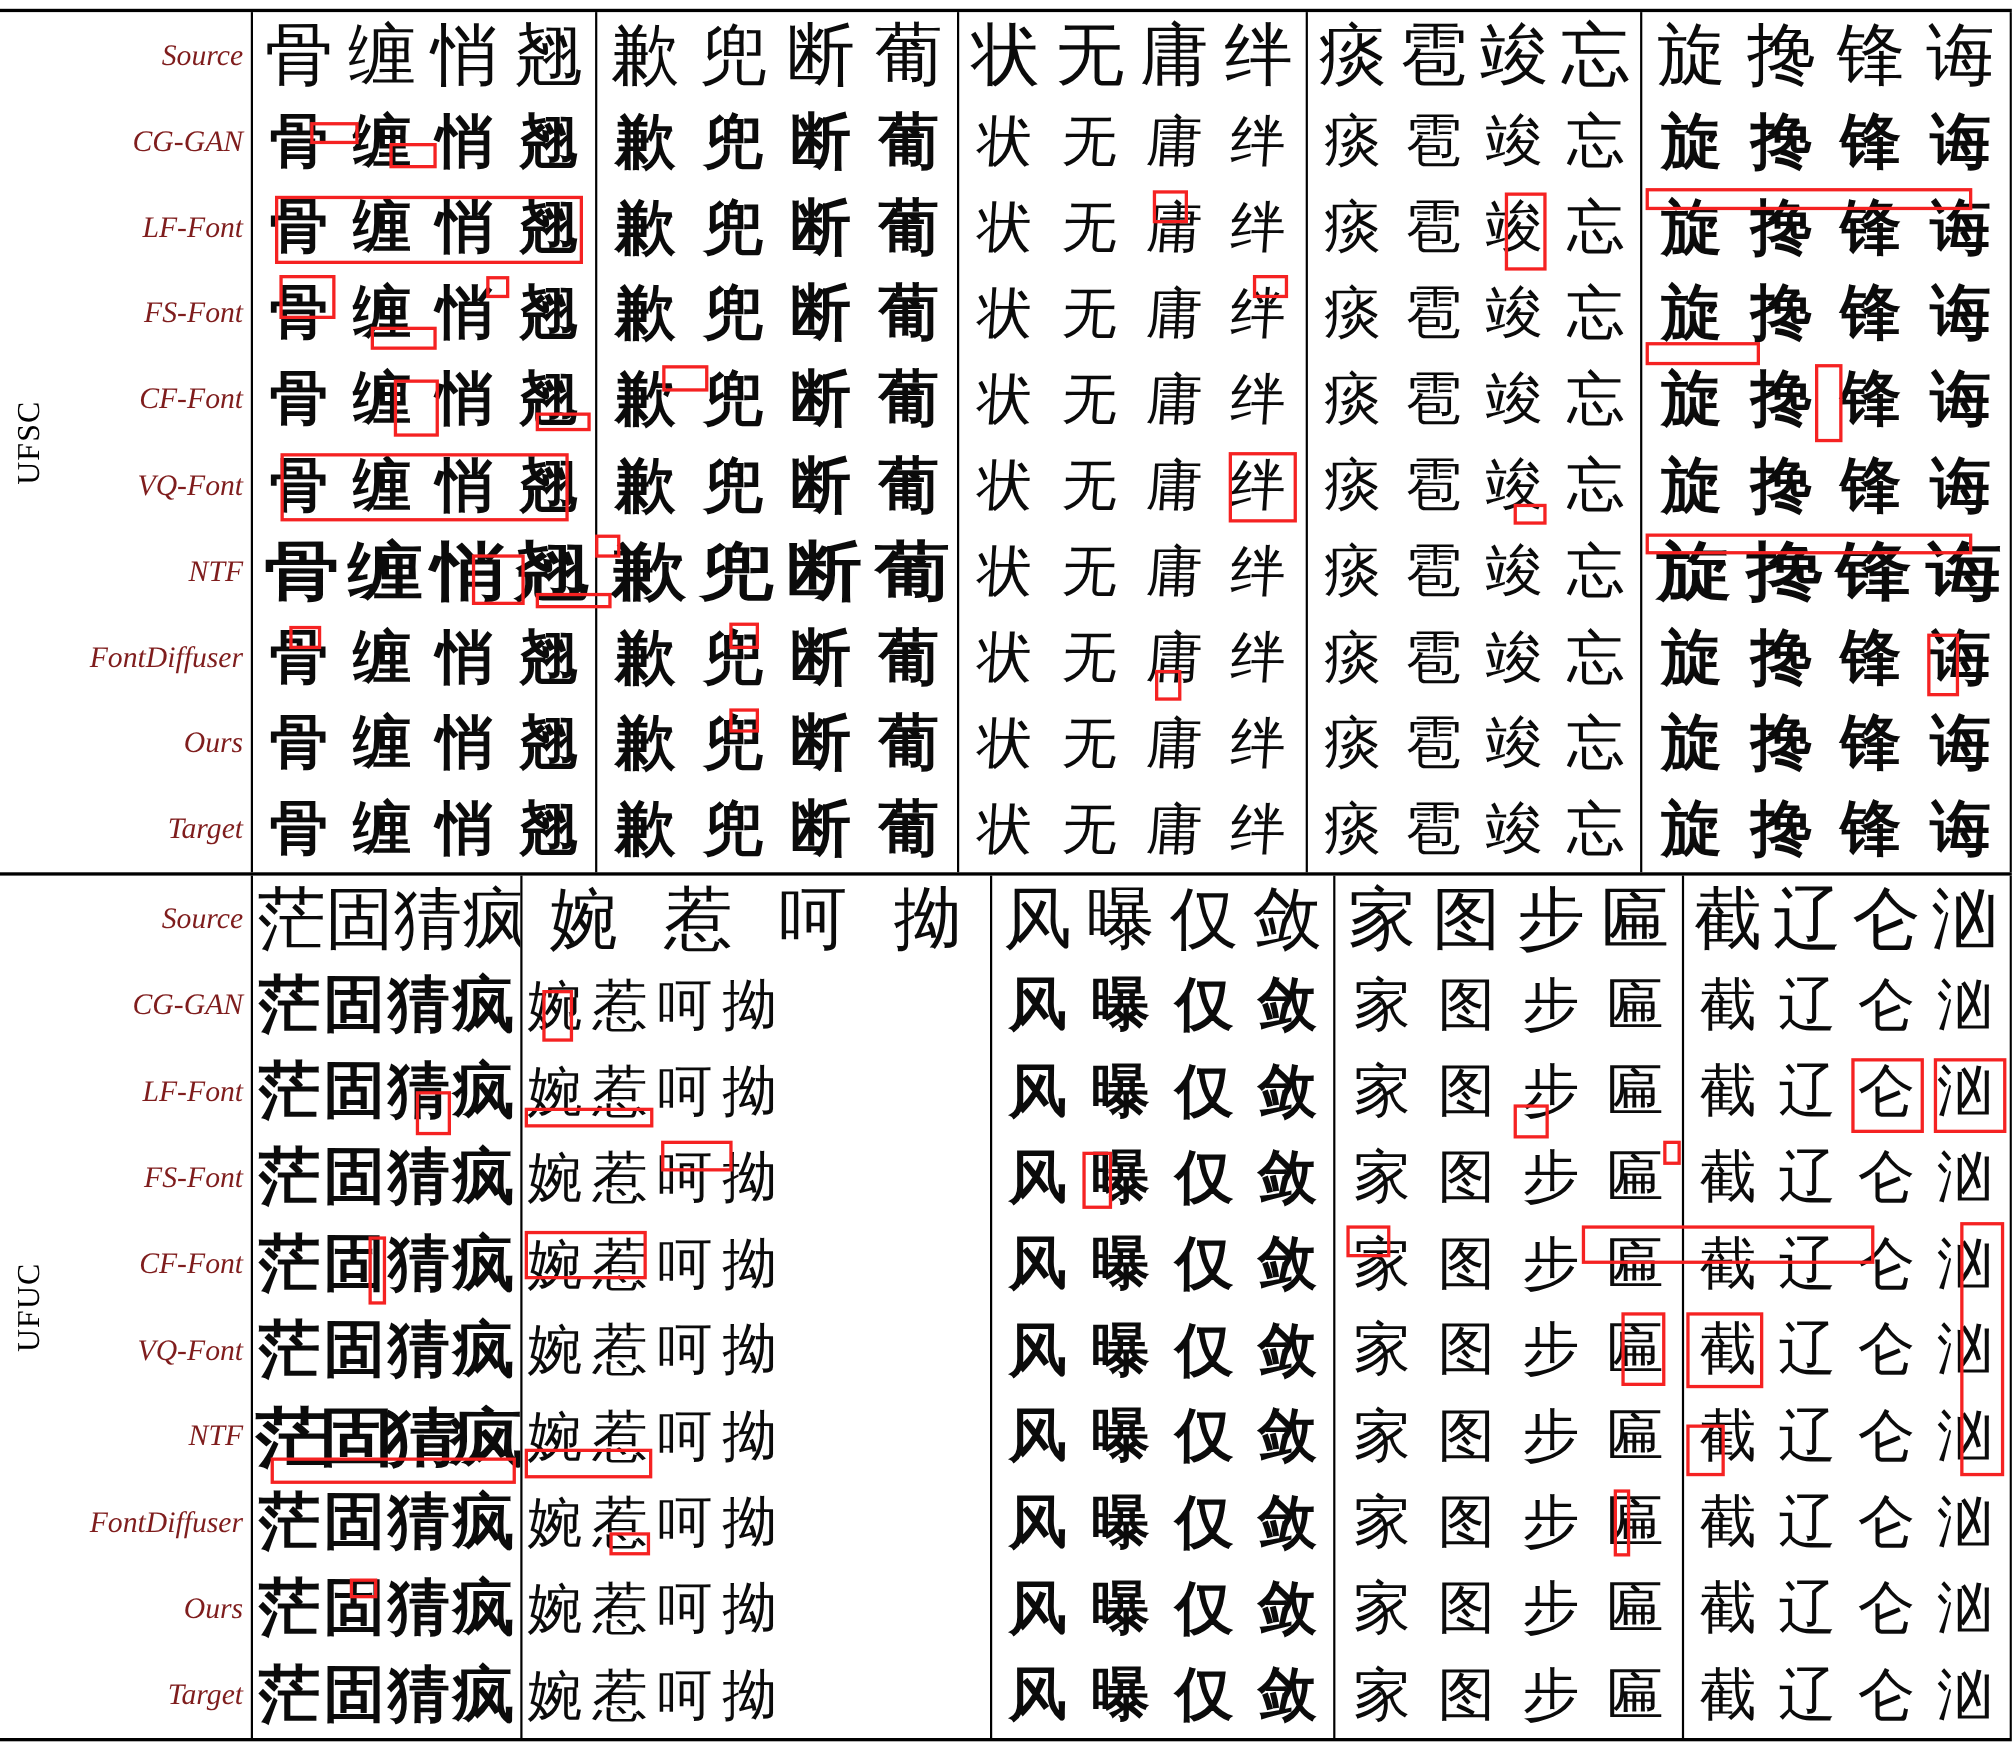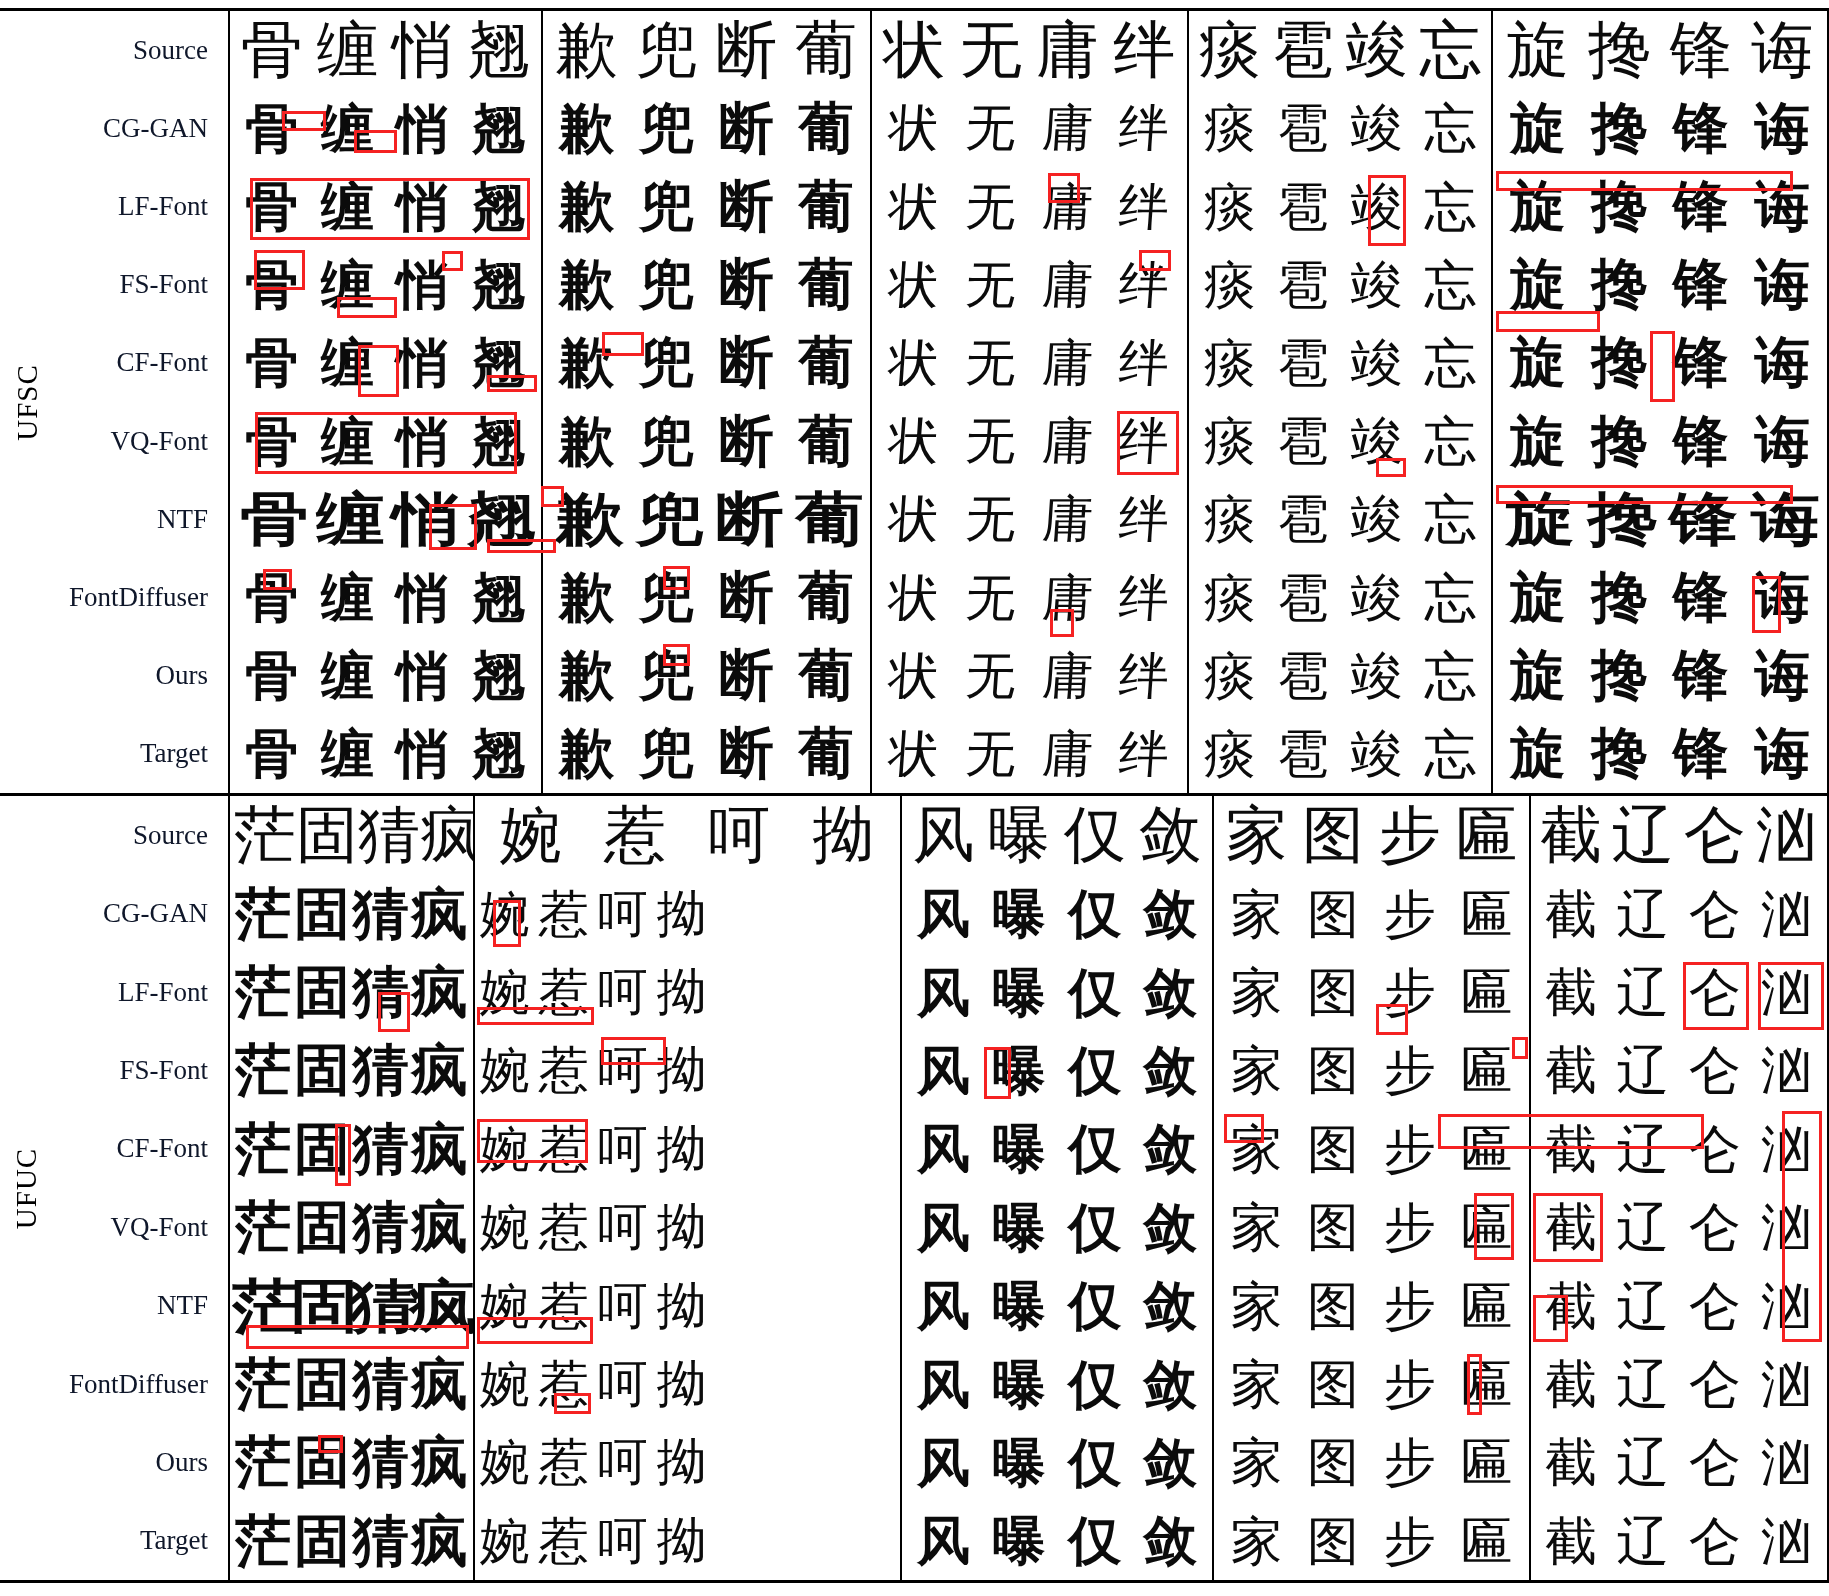--- a/index.html
+++ b/index.html
@@ -5,22 +5,22 @@
   html,body{margin:0;padding:0;background:#ffffff;}
   .fig{position:relative;width:1829px;height:1596px;background:#fff;box-sizing:border-box;padding-top:8px;
        font-family:"Liberation Serif","DejaVu Serif",serif;}
   .sec{display:flex;height:785px;border-top:3px solid #000;box-sizing:border-box;background:#fff;}
   .sec.last{height:790px;border-bottom:3px solid #000;}
   
   .labels{width:228px;display:flex;box-sizing:border-box;}
   .sidewrap{width:54px;display:flex;align-items:center;justify-content:center;}
   .sidewrap span{transform:rotate(-90deg);font-size:29px;letter-spacing:1px;color:#000;white-space:nowrap;}
   .rlabels{flex:1;display:flex;flex-direction:column;}
-  .rlabel{flex:1;display:flex;align-items:center;justify-content:flex-end;padding-right:20px;
-          font-size:27px;color:#0f172a;white-space:nowrap;}
+  .rlabel{flex:1;display:flex;align-items:center;justify-content:flex-end;padding-right:7px;
+          font-size:27px;color:#7f1d1d;white-space:nowrap;font-style:italic;}
   
   .chars{position:relative;flex:1;display:flex;border-right:2px solid #000;box-sizing:border-box;}
   .group{display:flex;flex-direction:column;border-left:2px solid #000;box-sizing:border-box;}
   .cell{flex:1;display:flex;align-items:center;justify-content:space-around;padding:0 4px;overflow:hidden;}
   .ch{line-height:1;color:#0b0b0b;display:inline-block;}
   
   .ch{font-size:54px;}
   
   .s0 .g0 .ch{font-family:"DejaVu Serif","Liberation Serif",serif;font-weight:700;font-size:53px;}
   .s0 .g1 .ch{font-family:"DejaVu Sans","Liberation Sans",sans-serif;font-weight:900;font-size:55px;}

